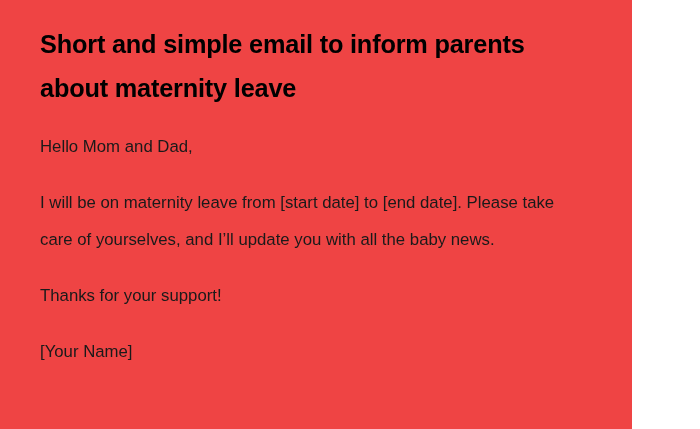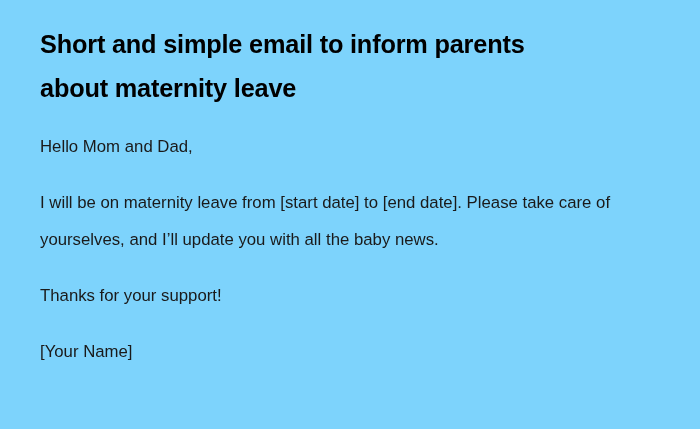--- a/index.html
+++ b/index.html
@@ -9,23 +9,23 @@
   body {
     width: 700px;
     height: 429px;
     background: #ffffff;
     font-family: "Liberation Sans", sans-serif;
     -webkit-font-smoothing: antialiased;
     overflow: hidden;
   }
   .page {
     box-sizing: border-box;
-    width: 700px;
+    width: 632px;
     height: 429px;
-    background: #7dd3fc;
+    background: #ef4444;
     padding: 22px 60px 0 40px;
   }
   .article-heading {
     margin: 0;
     padding: 0;
     font-family: "Liberation Sans", sans-serif;
     font-size: 26.5px;
     font-weight: 700;
     line-height: 44px;
     letter-spacing: -0.2px;

